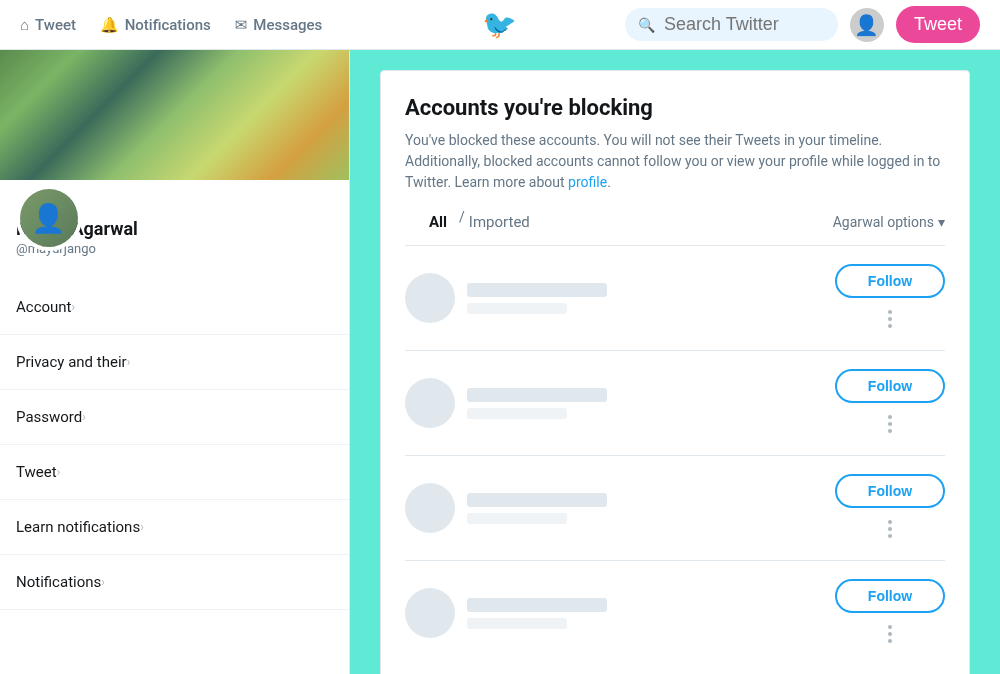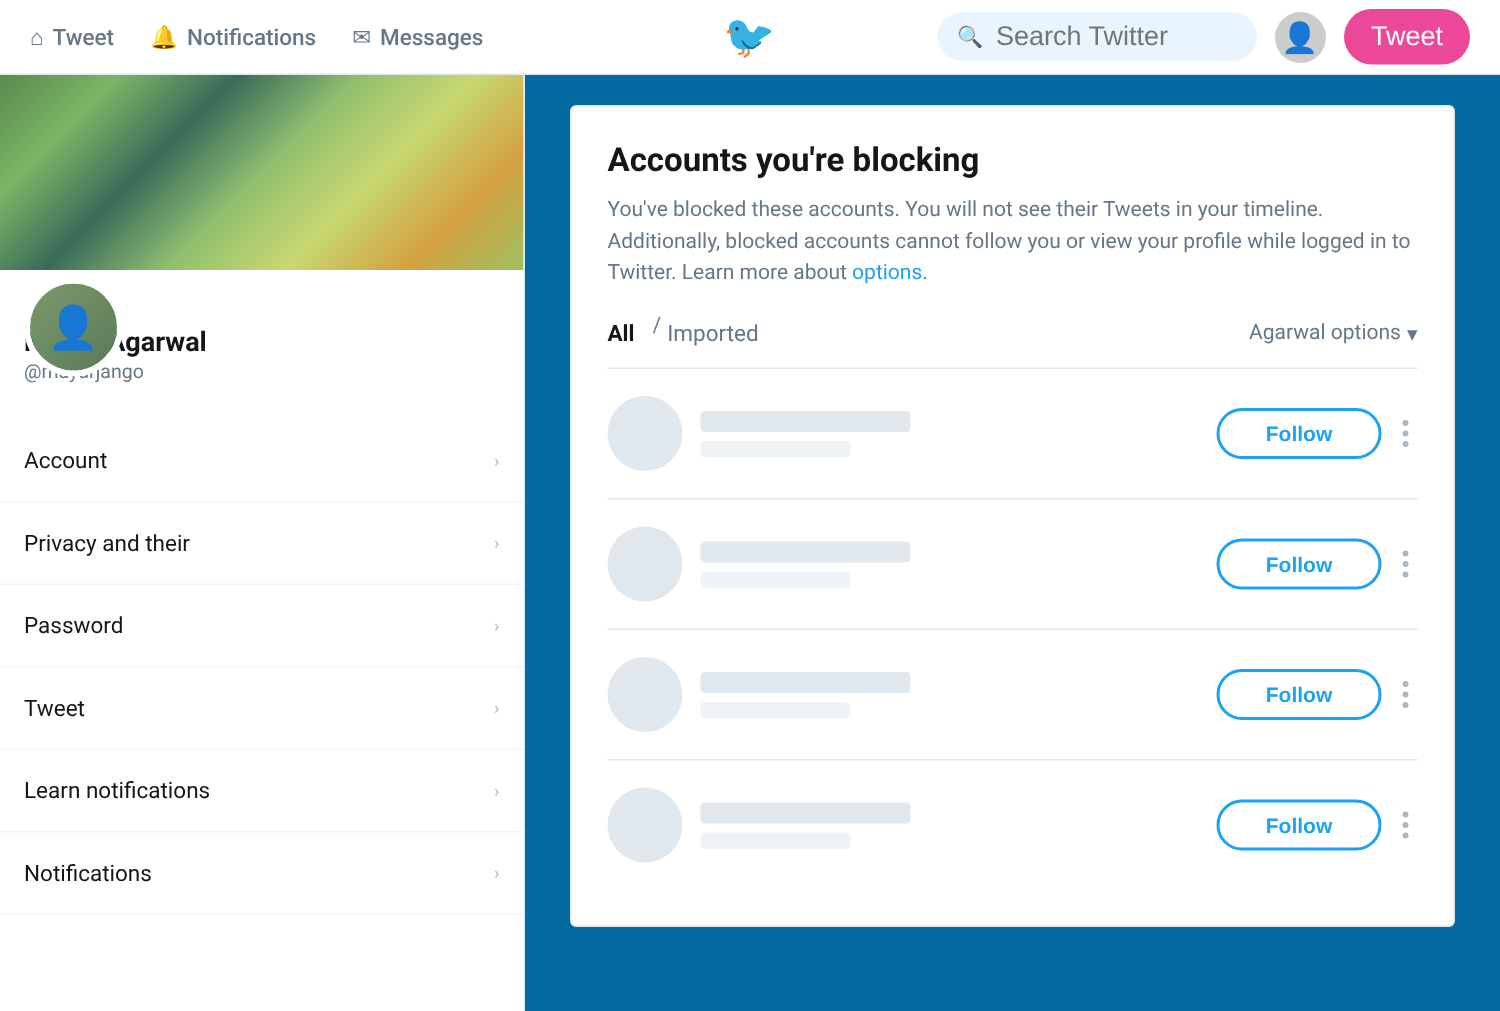--- a/index.html
+++ b/index.html
@@ -26,44 +26,44 @@
     
     .sidebar { width: 350px; background: #fff; border-right: 1px solid #e1e8ed; flex-shrink: 0; }
     .profile-cover { height: 130px; overflow: hidden; position: relative; }
     .cover-img { width: 100%; height: 100%; background: linear-gradient(135deg, #5a8a4e, #7ab565, #3a6b5a, #8fbf6e, #c8d870, #d4a040, #a0c060); }
     .profile-info { padding: 0 16px 16px; position: relative; }
     .profile-avatar { width: 66px; height: 66px; border-radius: 50%; border: 4px solid #fff; background: #aaa; position: absolute; top: -33px; left: 16px; overflow: hidden; }
     .profile-avatar-inner { width: 100%; height: 100%; background: linear-gradient(135deg, #7a9a6a, #5a7a5a); display: flex; align-items: center; justify-content: center; color: #fff; font-size: 22px; }
     .profile-name { margin-top: 38px; font-size: 18px; font-weight: bold; color: #14171a; }
     .profile-handle { color: #657786; font-size: 13px; margin-top: 2px; }
     .sidebar-menu { margin-top: 8px; }
-    .sidebar-item { display: flex; align-items: center; justify-content: space-between; padding: 18px 16px; color: #14171a; font-size: 15px; cursor: pointer; border-bottom: 1px solid #f0f3f5; }
+    .sidebar-item { display: flex; align-items: center; padding: 18px 16px; color: #14171a; font-size: 15px; cursor: pointer; border-bottom: 1px solid #f0f3f5; }
     .chevron { color: #aab8c2; font-size: 12px; }
 
     
-    .content { flex: 1; padding: 20px 30px; background: #0369a1; }
+    .content { flex: 1; padding: 20px 30px; background: #5eead4; }
     .content-inner { background: #fff; border-radius: 4px; border: 1px solid #e1e8ed; min-height: 400px; padding: 24px; }
     .page-title { font-size: 22px; font-weight: bold; color: #14171a; margin-bottom: 10px; }
     .page-desc { font-size: 14px; color: #657786; line-height: 1.5; margin-bottom: 16px; }
     .blocking-link { color: #1da1f2; text-decoration: none; }
     .tabs-row { display: flex; align-items: center; justify-content: space-between; border-bottom: 1px solid #e1e8ed; padding-bottom: 10px; margin-bottom: 0; }
     .tabs-left { display: flex; gap: 0; }
     .tab-item { font-size: 15px; color: #657786; cursor: pointer; padding: 4px 0; margin-right: 8px; }
-    .tab-item.active { color: #14171a; font-weight: bold; }
+    .tab-item.active { color: #14171a; font-weight: bold; margin-left: 24px; }
     .tab-sep { color: #657786; margin: 0 4px; }
     .advanced-options { color: #657786; font-size: 14px; cursor: pointer; display: flex; align-items: center; gap: 4px; }
 
     
     .blocked-list { margin-top: 0; }
     .blocked-item { display: flex; align-items: center; padding: 18px 0; border-bottom: 1px solid #e1e8ed; }
     .blocked-avatar { width: 50px; height: 50px; border-radius: 50%; background: #e1e8ed; flex-shrink: 0; margin-right: 12px; }
     .blocked-info { flex: 1; }
     .blocked-name-placeholder { height: 14px; background: #e1e8ed; border-radius: 3px; width: 140px; margin-bottom: 6px; }
     .blocked-handle-placeholder { height: 11px; background: #f0f3f5; border-radius: 3px; width: 100px; }
-    .blocked-actions { display: flex; align-items: center; gap: 8px; }
+    .blocked-actions { display: flex; align-items: center; gap: 8px; flex-direction: column; }
     .follow-btn { border: 2px solid #1da1f2; color: #1da1f2; background: #fff; border-radius: 20px; padding: 7px 22px; font-size: 14px; font-weight: bold; cursor: pointer; min-width: 110px; }
     .more-btn { background: none; border: none; color: #aab8c2; font-size: 18px; cursor: pointer; padding: 4px 6px; display: flex; flex-direction: column; gap: 3px; align-items: center; }
     .more-dot { width: 4px; height: 4px; background: #aab8c2; border-radius: 50%; }
 
     
     ::-webkit-scrollbar { width: 6px; height: 6px; }
     ::-webkit-scrollbar-track { background: #f1f1f1; }
     ::-webkit-scrollbar-thumb { background: #c1c1c1; border-radius: 3px; }
   </style>
 </head>
@@ -142,21 +142,21 @@
           <span class="chevron">›</span>
         </div>
       </nav>
     </aside>
 
     <main class="content">
       <div class="content-inner">
         <h1 class="page-title">Accounts you're blocking</h1>
         <p class="page-desc">
           <span>You've blocked these accounts. You will not see their Tweets in your timeline. Additionally, blocked accounts cannot follow you or view your profile while logged in to Twitter. Learn more about </span>
-          <a class="blocking-link">options</a><span>.</span>
+          <a class="blocking-link">profile</a><span>.</span>
         </p>
         <div class="tabs-row">
           <div class="tabs-left">
             <span class="tab-item active">All</span>
             <span class="tab-sep">/</span>
             <span class="tab-item">Imported</span>
           </div>
           <div class="advanced-options">
             <span>Agarwal options</span>
             <span>▾</span>

